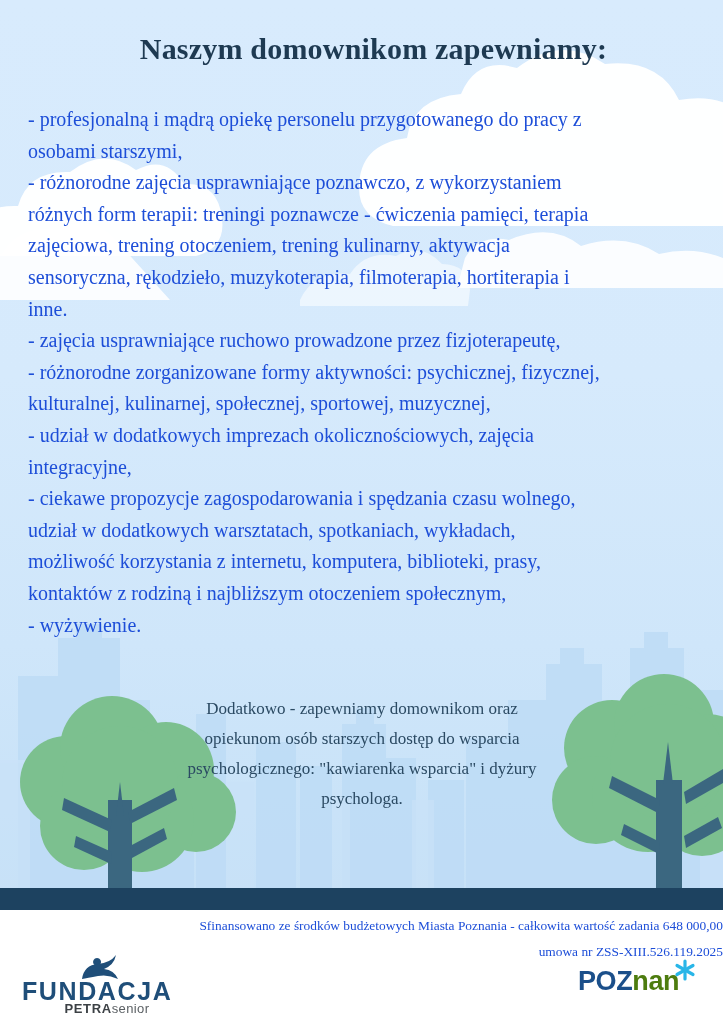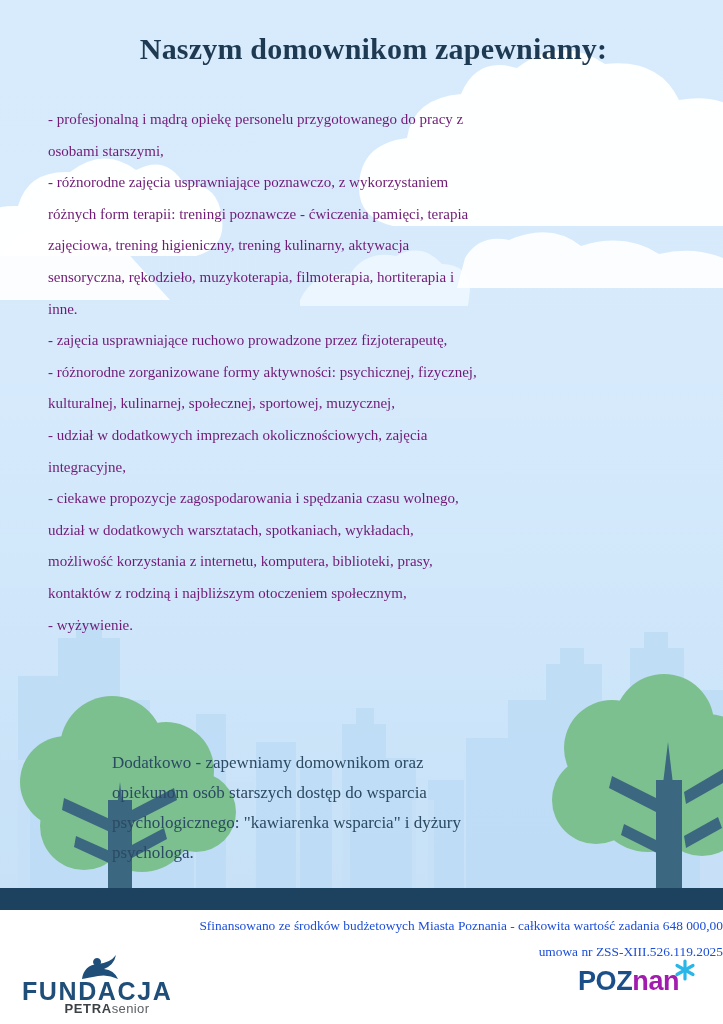--- a/index.html
+++ b/index.html
@@ -68,38 +68,38 @@
     text-align: center;
     font-size: 30px;
     font-weight: bold;
     color: #1e3a52;
     letter-spacing: 0.2px;
     margin-left: 12px;
   }
 
   .body-list {
     position: absolute;
-    left: 48px;
+    left: 28px;
     top: 104px;
     width: 648px;
-    font-size: 15px;
+    font-size: 20px;
     line-height: 31.6px;
-    color: #701a75;
+    color: #1d4ed8;
   }
   .body-list .ln {
     display: block;
     white-space: nowrap;
   }
 
   .extra-note {
     position: absolute;
     left: 112px;
-    top: 748px;
+    top: 694px;
     width: 500px;
-    text-align: left;
+    text-align: center;
     font-size: 17px;
     line-height: 30px;
     color: #2b4a63;
   }
   .extra-note .ln { display: block; }
 
   
   .funding {
     position: absolute;
     left: 0;
@@ -168,21 +168,21 @@
     position: absolute;
     left: 0;
     top: 4px;
     font-family: "Liberation Sans", sans-serif;
     font-weight: bold;
     font-size: 27px;
     letter-spacing: -0.4px;
     color: #1b4f8a;
   }
   .logo-poznan .pz .soft {
-    color: #a21caf;
+    color: #4d7c0f;
   }
   .logo-poznan .star {
     position: absolute;
     left: 96px;
     top: -3px;
     width: 22px;
     height: 22px;
   }
 </style>
 </head>
@@ -281,21 +281,21 @@
 
   <div class="footer-white"></div>
 
   <div class="title">Naszym domownikom zapewniamy:</div>
 
   <div class="body-list">
     <span class="ln">- profesjonalną i mądrą opiekę personelu przygotowanego do pracy z</span>
     <span class="ln">osobami starszymi,</span>
     <span class="ln">- różnorodne zajęcia usprawniające poznawczo, z wykorzystaniem</span>
     <span class="ln">różnych form terapii: treningi poznawcze - ćwiczenia pamięci, terapia</span>
-    <span class="ln">zajęciowa, trening higieniczny, trening kulinarny, aktywacja</span>
+    <span class="ln">zajęciowa, trening otoczeniem, trening kulinarny, aktywacja</span>
     <span class="ln">sensoryczna, rękodzieło, muzykoterapia, filmoterapia, hortiterapia i</span>
     <span class="ln">inne.</span>
     <span class="ln">- zajęcia usprawniające ruchowo prowadzone przez fizjoterapeutę,</span>
     <span class="ln">- różnorodne zorganizowane formy aktywności: psychicznej, fizycznej,</span>
     <span class="ln">kulturalnej, kulinarnej, społecznej, sportowej, muzycznej,</span>
     <span class="ln">- udział w dodatkowych imprezach okolicznościowych, zajęcia</span>
     <span class="ln">integracyjne,</span>
     <span class="ln">- ciekawe propozycje zagospodarowania i spędzania czasu wolnego,</span>
     <span class="ln">udział w dodatkowych warsztatach, spotkaniach, wykładach,</span>
     <span class="ln">możliwość korzystania z internetu, komputera, biblioteki, prasy,</span>

